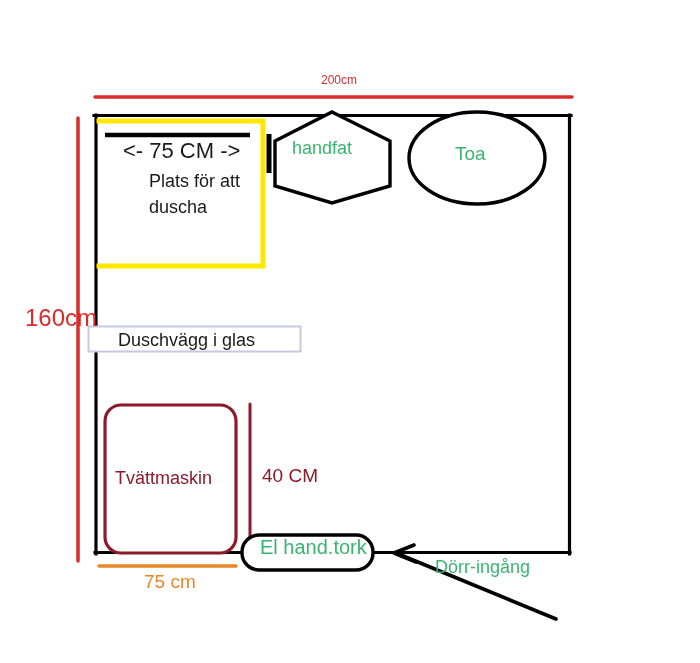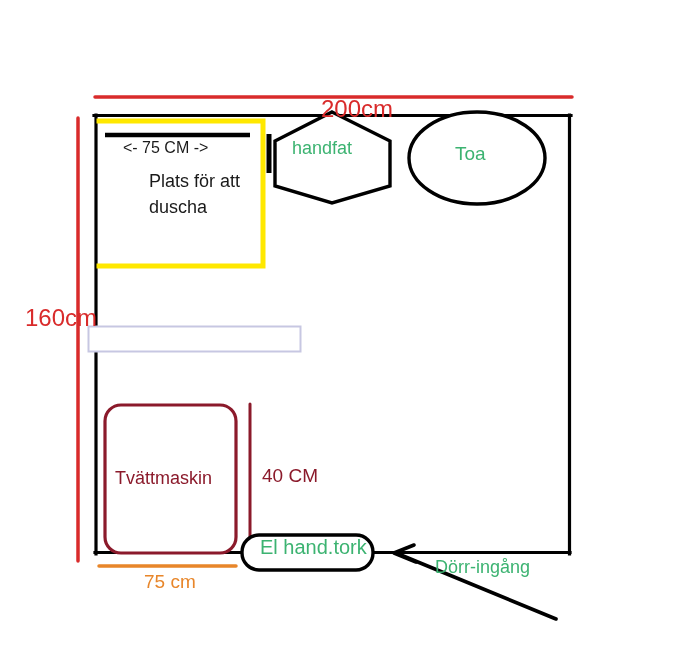--- a/index.html
+++ b/index.html
@@ -24,23 +24,23 @@
     width: 700px;
     height: 663px;
   }
   .lbl {
     position: absolute;
     white-space: nowrap;
     line-height: 1;
     font-family: "Liberation Sans", sans-serif;
   }
   
-  .lbl-200cm    { left: 321px; top: 74px;  font-size: 24px; color: #d92b2b; margin-top: 23px; }
+  .lbl-200cm    { left: 321px; top: 74px;  font-size: 12px; color: #d92b2b; }
   .lbl-160cm    { left: 25px;  top: 306px; font-size: 24px; color: #d92b2b; }
-  .lbl-75cmtop  { left: 123px; top: 140px; font-size: 16px; color: #1a1a1a; }
+  .lbl-75cmtop  { left: 123px; top: 140px; font-size: 22px; color: #1a1a1a; }
   .lbl-plats    { left: 113px; top: 168px; font-size: 18px; color: #1a1a1a;
                   line-height: 1.45; white-space: normal; width: 140px; margin-left: 36px; }
   .lbl-handfat  { left: 292px; top: 139px; font-size: 18px; color: #3cb371; }
   .lbl-toa      { left: 455px; top: 144px; font-size: 19px; color: #3cb371; }
   .lbl-dusch    { left: 118px; top: 331px; font-size: 18px; color: #1a1a1a; }
   .lbl-tvatt    { left: 115px; top: 469px; font-size: 18px; color: #8b1a2b; }
   .lbl-40cm     { left: 262px; top: 466px; font-size: 19px; color: #8b1a2b; }
   .lbl-75cmbot  { left: 144px; top: 572px; font-size: 19px; color: #e8862a; }
   .lbl-elhand   { left: 260px; top: 537px; font-size: 20px; color: #3cb371; }
   .lbl-dorr     { left: 435px; top: 558px; font-size: 18px; color: #3cb371; }
@@ -96,20 +96,21 @@
   <div class="lbl lbl-160cm">160cm</div>
 
   <div class="lbl lbl-75cmtop">&lt;- 75 CM -&gt;</div>
 
   <div class="lbl lbl-plats">Plats för att duscha</div>
 
   <div class="lbl lbl-handfat">handfat</div>
 
   <div class="lbl lbl-toa">Toa</div>
 
+  <div class="lbl lbl-dusch">Duschvägg i glas</div>
 
   <div class="lbl lbl-tvatt">Tvättmaskin</div>
 
   <div class="lbl lbl-40cm">40 CM</div>
 
   <div class="lbl lbl-75cmbot">75 cm</div>
 
   <div class="lbl lbl-elhand">El hand.tork</div>
 
   <div class="lbl lbl-dorr">Dörr-ingång</div>

